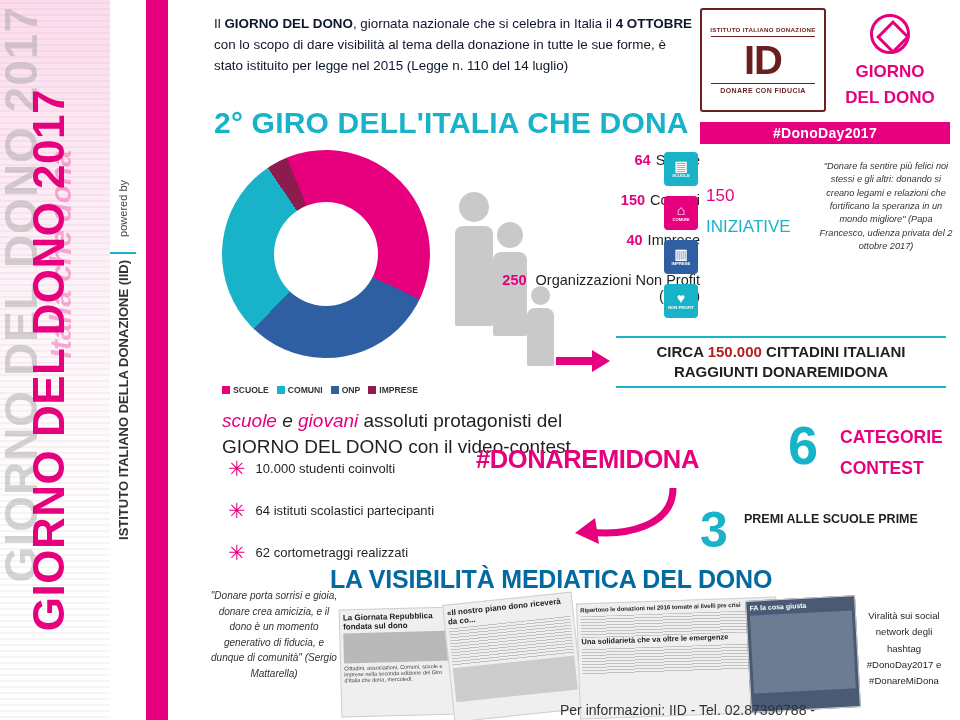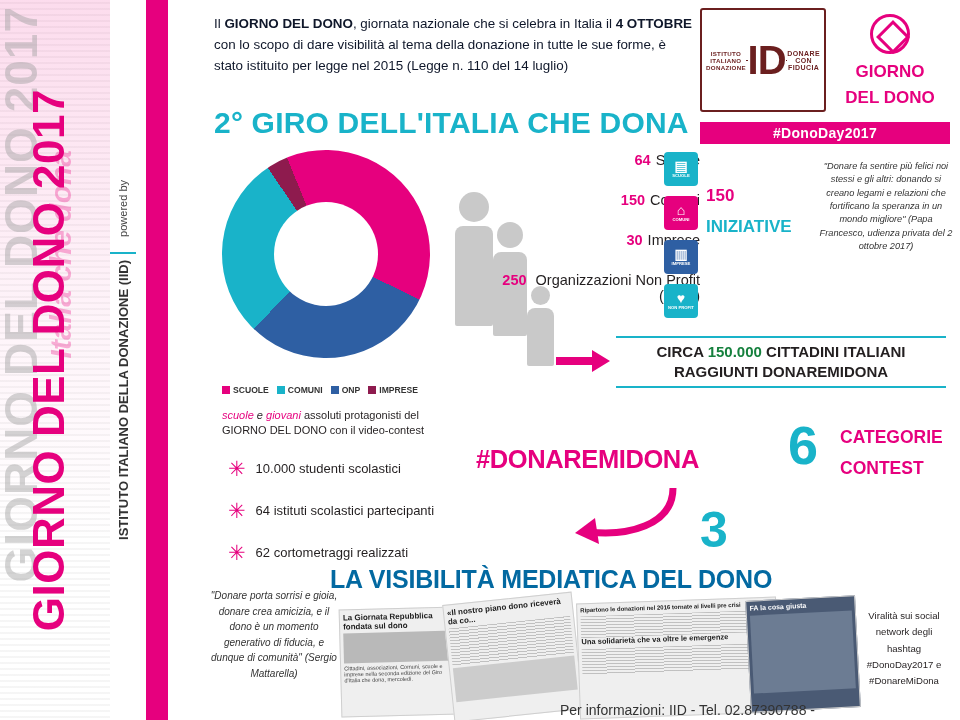--- a/index.html
+++ b/index.html
@@ -72,21 +72,21 @@
     position:absolute; left:214px; top:106px; width:500px;
     font-size:30px; font-weight:bold; color:#19b3c9; letter-spacing:.2px;
   }
   
   #logo-box {
     position:absolute; left:700px; top:8px; width:250px; height:112px;
     display:flex; gap:6px;
   }
   #logo-iid {
     width:126px; height:104px; border:2px solid #6b1f1f; border-radius:3px;
-    background:#fff; display:flex; flex-direction:row; align-items:center;
+    background:#fff; display:flex; flex-direction:column; align-items:center;
     justify-content:center; padding:4px; text-align:center;
   }
   #logo-iid .top { font-size:6.2px; color:#6b1f1f; font-weight:bold; letter-spacing:.3px;}
   #logo-iid .id { font-size:40px; font-weight:bold; color:#6b1f1f; line-height:1; letter-spacing:-1px;}
   #logo-iid .bot { font-size:7px; color:#6b1f1f; font-weight:bold; letter-spacing:.4px; }
   #logo-iid .divider { width:92%; height:1px; background:#6b1f1f; margin:3px 0; }
   #logo-gdd {
     width:116px; height:104px; display:flex; flex-direction:column;
     align-items:center; justify-content:center; gap:9px;
   }
@@ -149,36 +149,36 @@
   
   .mini-icon {
     position:absolute; width:34px; height:34px; border-radius:4px;
     display:flex; flex-direction:column; align-items:center; justify-content:center;
     color:#fff; font-size:4.2px; font-weight:bold; text-align:center; line-height:1.1;
   }
   .mini-icon .glyph { font-size:14px; line-height:1; margin-bottom:1px; }
   
   #iniziative {
     position:absolute; left:706px; top:180px; width:112px;
-    font-size:17px; font-weight:bold; color:#19b3c9; line-height:1.85;
+    font-size:17px; font-weight:normal; color:#19b3c9; line-height:1.85;
   }
   #iniziative .n { color:#e6007e; }
   
   #arrow1 { position:absolute; left:556px; top:348px; width:56px; height:26px; }
   #circa {
     position:absolute; left:616px; top:336px; width:330px; height:52px;
     border-top:2px solid #19b3c9; border-bottom:2px solid #19b3c9;
     display:flex; flex-direction:column; align-items:center; justify-content:center;
     font-size:15px; font-weight:bold; color:#231f20; line-height:1.35; text-align:center;
   }
-  #circa .n { color:#15803d; }
+  #circa .n { color:#b91c1c; }
   
   #scuole-text {
     position:absolute; left:222px; top:408px; width:420px;
-    font-size:11px; color:#231f20; line-height:1.35;
+    font-size:19px; color:#231f20; line-height:1.35;
   }
   #scuole-text .pink { color:#e6007e; font-style:italic; }
   #scuole-text .ital { font-style:italic; }
   
   #bullets { position:absolute; left:228px; top:458px; width:300px; }
   .bullet { display:flex; align-items:center; gap:10px; margin-bottom:21px; font-size:13px; color:#231f20; }
   .bullet .star { color:#e6007e; font-size:21px; line-height:1; }
   
   #hash-big {
     position:absolute; left:476px; top:445px; width:300px;
@@ -311,21 +311,21 @@
 <div id="stats">
   <div class="stat-row" style="margin-bottom:24px">
     <span class="num">64</span>
     <span>Scuole</span>
   </div>
   <div class="stat-row" style="margin-bottom:24px">
     <span class="num">150</span>
     <span>Comuni</span>
   </div>
   <div class="stat-row" style="margin-bottom:24px">
-    <span class="num">30</span>
+    <span class="num">40</span>
     <span>Imprese</span>
   </div>
   <div class="stat-row" style="display:block; text-align:right;">
     <span class="num">250</span>
     <span>Organizzazioni Non Profit (ONP)</span>
   </div>
 </div>
 
 <div class="mini-icon" style="left:664px; top:152px; background:#19b3c9;">
   <span class="glyph">▤</span>
@@ -357,21 +357,21 @@
 </div>
 
 <div id="scuole-text">
   <span class="pink">scuole</span><span class="ital"> e </span><span class="pink">giovani</span><span> assoluti protagonisti del</span><br>
   <span>GIORNO DEL DONO con il video-contest</span>
 </div>
 
 <div id="bullets">
   <div class="bullet">
     <span class="star">✳</span>
-    <span><span>10.000</span> <span>studenti scolastici</span></span>
+    <span><span>10.000</span> <span>studenti coinvolti</span></span>
   </div>
   <div class="bullet">
     <span class="star">✳</span>
     <span><span>64</span> <span>istituti scolastici partecipanti</span></span>
   </div>
   <div class="bullet">
     <span class="star">✳</span>
     <span><span>62</span> <span>cortometraggi realizzati</span></span>
   </div>
 </div>
@@ -382,20 +382,21 @@
   <path d="M30 38 L10 53 L34 64 Z" fill="#e6007e"></path>
 </svg>
 
 <div id="cat6">6</div>
 <div id="cat-text">
   <div>CATEGORIE</div>
   <div>CONTEST</div>
 </div>
 <div id="premi3">3</div>
 <div id="premi-text">
+  <div>PREMI ALLE SCUOLE PRIME</div>
 </div>
 
 <div id="visibility">LA VISIBILITÀ MEDIATICA DEL DONO</div>
 
 <div id="quote-matt">"Donare porta sorrisi e gioia, donare crea amicizia, e il dono è un momento generativo di fiducia, e dunque di comunità" (Sergio Mattarella)</div>
 
 <div id="press">
   <div class="clip" style="left:0px; top:10px; width:118px; height:108px; transform:rotate(-1.5deg);">
     <span class="hl">La Giornata Repubblica fondata sul dono</span>
     <div style="height:30px;background:#b9b9b9;margin:2px 0;"></div>

